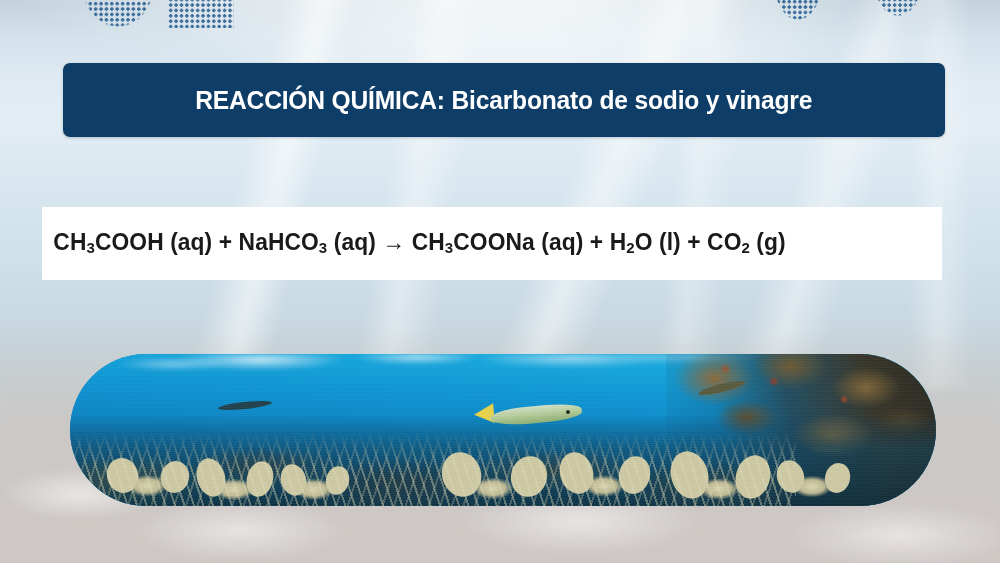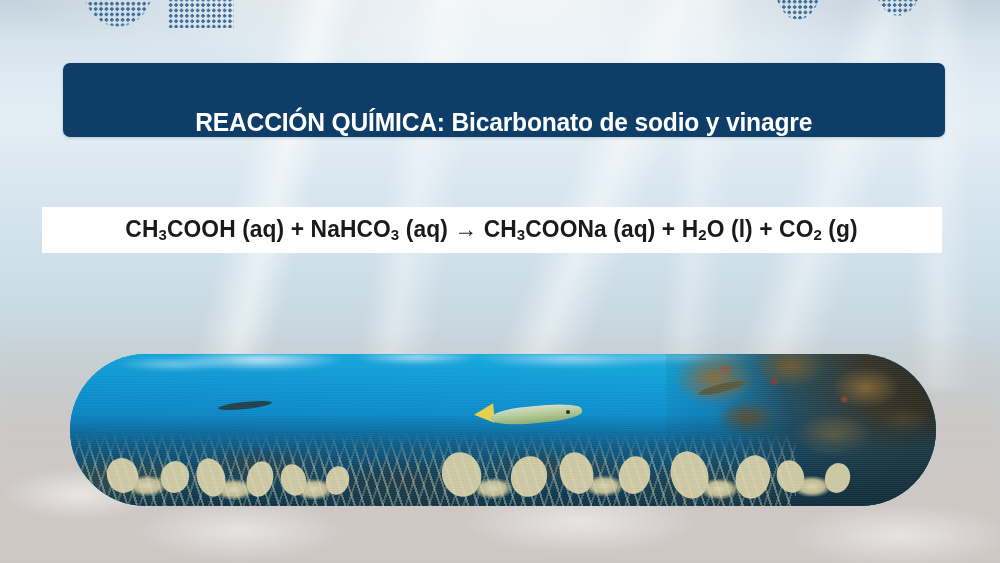--- a/index.html
+++ b/index.html
@@ -91,39 +91,39 @@
   .ht-r2 { left:865px; top:-30px; width:66px;  height:58px;
            -webkit-mask-image:radial-gradient(ellipse 34px 54px at 50% 10%, #000 0 72%, rgba(0,0,0,0) 75%);
                    mask-image:radial-gradient(ellipse 34px 54px at 50% 10%, #000 0 72%, rgba(0,0,0,0) 75%); }
 
   
   .title-bar {
     position:absolute;
     left:63px; top:63px; width:882px; height:74px;
     background:#0e3e68;
     border-radius:7px;
-    display:flex; align-items:flex-end; justify-content:center;
+    display:flex; align-items:center; justify-content:center;
     box-shadow:0 1px 3px rgba(20,50,80,0.22);
   }
   .title-text {
     color:#ffffff;
     font-size:25.5px;
     font-weight:700;
     letter-spacing:-0.2px;
     text-align:center;
     white-space:nowrap;
     transform:scaleX(0.965);
   }
 
   
   .equation-band {
     position:absolute;
-    left:42px; top:207px; width:900px; height:46px;
+    left:42px; top:207px; width:900px; height:73px;
     background:#ffffff;
-    display:flex; align-items:center; justify-content:center;
+    display:flex; align-items:center; justify-content:flex-start;
   }
   .equation-text {
     color:#1a1a1a;
     font-size:23.5px;
     font-weight:600;
     letter-spacing:0.1px;
     white-space:nowrap;
     transform:scaleX(0.97);
   }
   .equation-text sub {

